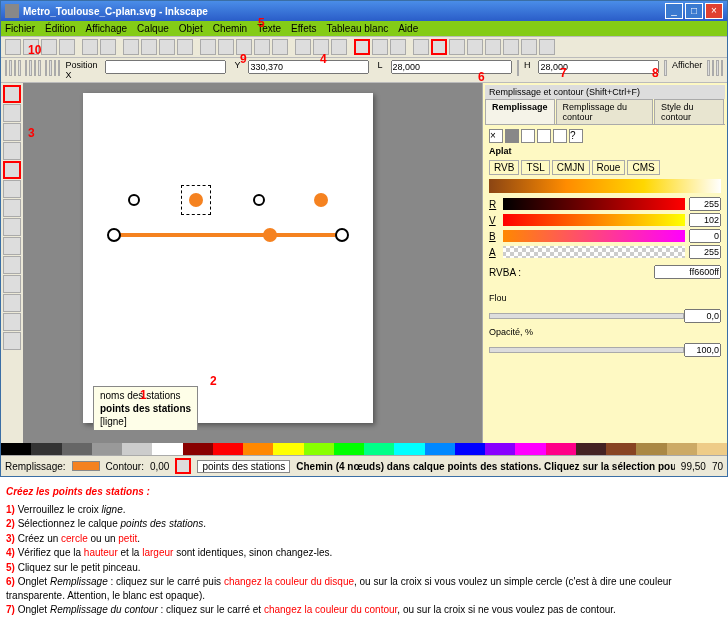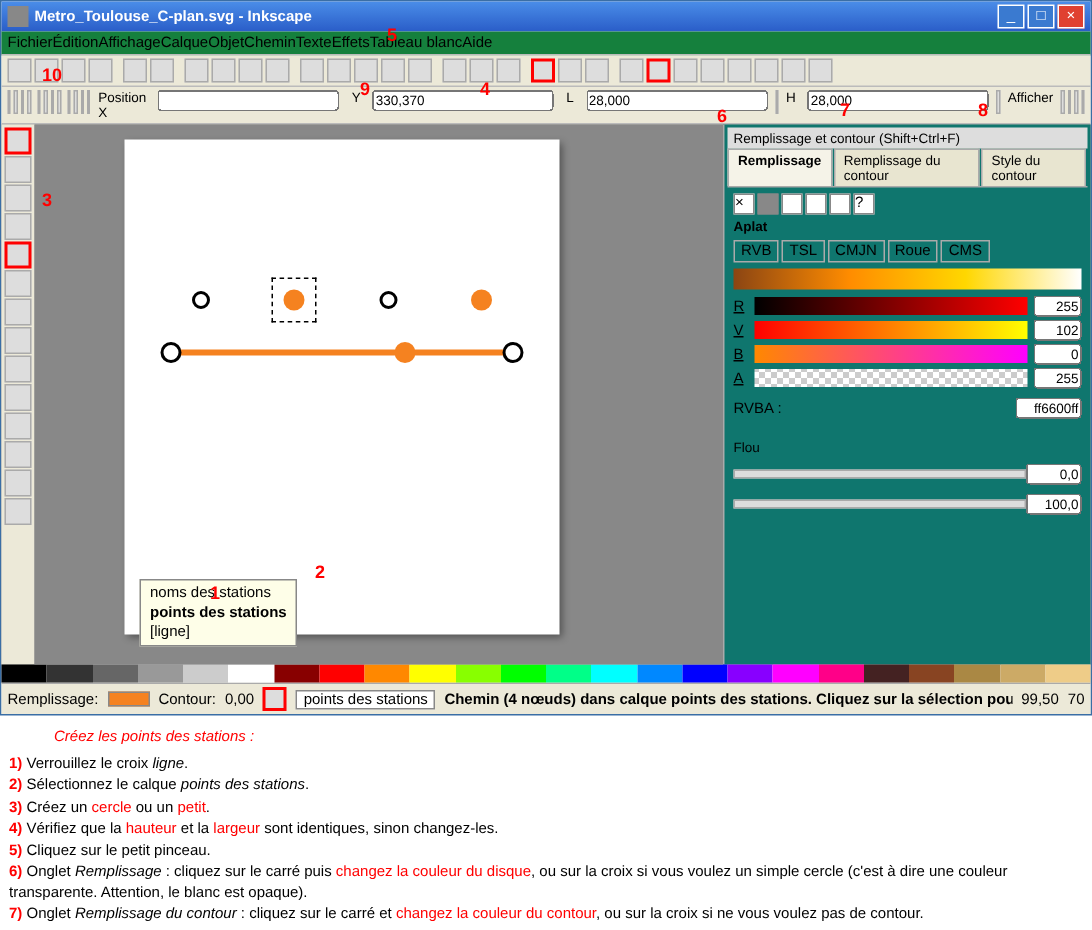--- a/index.html
+++ b/index.html
@@ -4,21 +4,21 @@
 <style>
 * { margin: 0; padding: 0; box-sizing: border-box; font-family: Tahoma, sans-serif; font-size: 10px; }
 body { background: #fff; width: 728px; }
 .window { border: 1px solid #3a6ea5; }
 .titlebar { background: linear-gradient(#4a8de8,#2a5dc8); color: #fff; display: flex; align-items: center; padding: 2px 4px; height: 20px; }
 .titlebar .icon { width: 14px; height: 14px; background: #888; margin-right: 4px; }
 .titlebar .title { flex: 1; font-weight: bold; }
 .wbtn { width: 18px; height: 16px; margin-left: 2px; text-align: center; line-height: 14px; color: #fff; border: 1px solid #fff; }
 .wbtn.close { background: #e04030; }
 .wbtn.o { background: #3a7ad0; }
-.menubar { background: #15803d; display: flex; padding: 2px 4px; border-bottom: 1px solid #bbb; }
+.menubar { background: #84cc16; display: flex; padding: 2px 4px; gap: 10px; border-bottom: 1px solid #bbb; }
 .menubar span { cursor: default; }
 .toolbar { background: #ece9d8; display: flex; align-items: flex-start; padding: 2px 4px; gap: 2px; border-bottom: 1px solid #bbb; min-height: 20px; }
 .tbtn { width: 16px; height: 16px; background: #ddd; border: 1px solid #aaa; }
 .coord { font-size: 9px; margin: 0 3px; }
 .vgap { width: 3px; }
 .workspace { display: flex; height: 360px; background: #888; }
 .toolbox { width: 22px; background: #ece9d8; display: flex; flex-direction: column; gap: 1px; padding: 2px; }
 .tool { width: 18px; height: 18px; background: #ddd; border: 1px solid #aaa; }
 .tool.hl { border: 2px solid red; }
 .canvas-area { flex: 1; background: #888; position: relative; }
@@ -29,21 +29,21 @@
 .circle-sel { position: relative; }
 .circle-sel::before { content: ""; position: absolute; inset: -8px; border: 1px dashed #000; }
 .line-row { position: absolute; top: 140px; left: 30px; right: 30px; height: 4px; background: #f58220; }
 .line-end { position: absolute; top: 135px; width: 14px; height: 14px; border-radius: 50%; }
 .line-end.l { left: 24px; border: 2px solid #000; background: #fff; }
 .line-end.m { left: 180px; background: #f58220; }
 .line-end.r { right: 24px; border: 2px solid #000; background: #fff; }
 .layers-pop { position: absolute; bottom: 12px; left: 70px; background: #fefee8; border: 1px solid #888; padding: 2px 4px; font-size: 9px; }
 .layers-pop div { padding: 1px 2px; }
 .layers-pop .bold { font-weight: bold; }
-.sidepanel { width: 245px; background: #0f766e; border-left: 1px solid #aaa; padding: 2px; display: flex; flex-direction: column; }
+.sidepanel { width: 245px; background: #fef9c3; border-left: 1px solid #aaa; padding: 2px; display: flex; flex-direction: column; }
 .panel-title { background: #ddd; padding: 2px 4px; font-size: 9px; }
 .tabs { display: flex; border-bottom: 1px solid #aaa; }
 .tab { padding: 2px 6px; border: 1px solid #aaa; border-bottom: none; background: #e8e5d0; font-size: 9px; margin-right: 1px; }
 .tab.active { background: #f5f3e8; font-weight: bold; }
 .fill-body { padding: 4px; }
 .fill-row { display: flex; gap: 2px; margin-bottom: 3px; }
 .fill-btn { width: 14px; height: 14px; border: 1px solid #888; background: #fff; }
 .color-tabs { display: flex; gap: 2px; font-size: 9px; margin: 4px 0; }
 .color-tabs span { padding: 1px 4px; border: 1px solid #aaa; }
 .gradient { height: 14px; background: linear-gradient(90deg,#8b4513,#ff8c00,#ffd700,#fff); margin-bottom: 4px; }
@@ -57,21 +57,21 @@
 .bar.a { background: repeating-conic-gradient(#ccc 0 25%,#fff 0 50%) 50%/8px 8px; }
 .prop-row { display: flex; justify-content: space-between; align-items: center; margin-top: 6px; font-size: 9px; }
 .prop-row input { width: 37px; font-size: 9px; text-align: right; }
 .palette { height: 12px; display: flex; }
 .palette div { flex: 1; }
 .statusbar { background: #ece9d8; display: flex; align-items: center; padding: 2px 4px; gap: 6px; font-size: 9px; border-top: 1px solid #aaa; }
 .status-fill { width: 28px; height: 10px; background: #f58220; border: 1px solid #888; }
 .layer-sel { border: 1px solid #888; padding: 0 4px; background: #fff; }
 .callout { position: absolute; color: red; font-weight: bold; font-size: 12px; pointer-events: none; }
 .instructions { padding: 8px 6px; font-size: 11px; line-height: 1.35; }
-.instructions .hdr { color: red; font-style: italic; font-weight: normal; margin-bottom: 4px; margin-left: 30px; }
+.instructions .hdr { color: red; font-style: italic; font-weight: bold; margin-bottom: 4px; }
 .instructions p { margin-bottom: 1px; }
 .instructions .n { color: red; font-weight: bold; }
 .instructions .r { color: red; }
 .instructions .i { font-style: italic; }
 .app-wrap { position: relative; }
 </style>
 </head>
 <body>
 
 <div class="app-wrap">
@@ -245,28 +245,29 @@
               <div class="bar b"></div>
               <input value="0" style="">
             </div>
         <div class="slider-row">
               <span class="lbl">A</span>
               <div class="bar a"></div>
               <input value="255" style="">
             </div>
         <div class="prop-row">
               <span>RVBA :</span>
-              <input style="width: 44px;" value="ff6600ff">
+              <input style="width: 67px;" value="ff6600ff">
             </div>
         <div style="margin-top:14px">
           <div style="font-size:9px">Flou</div>
           <div class="prop-row">
                 <div style="flex:1;height:6px;background:#ddd;border:1px solid #aaa"></div>
                 <input value="0,0" style="">
               </div>
+          <div style="font-size:9px;margin-top:4px">Opacité, %</div>
           <div class="prop-row">
                 <div style="flex:1;height:6px;background:#ddd;border:1px solid #aaa"></div>
                 <input value="100,0" style="">
               </div>
         </div>
       </div>
     </div>
   </div>
 
   <div class="palette">

